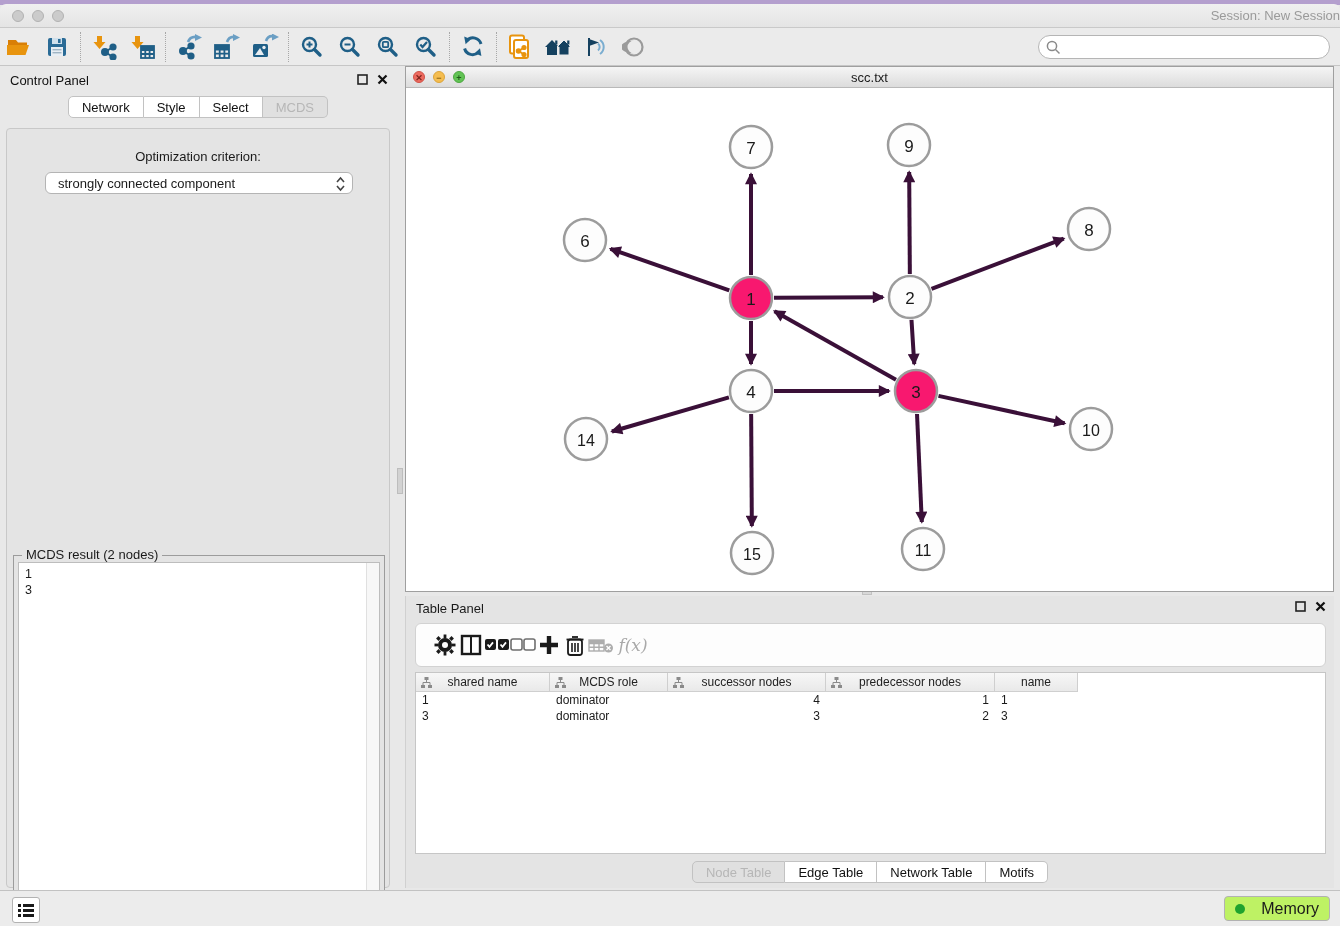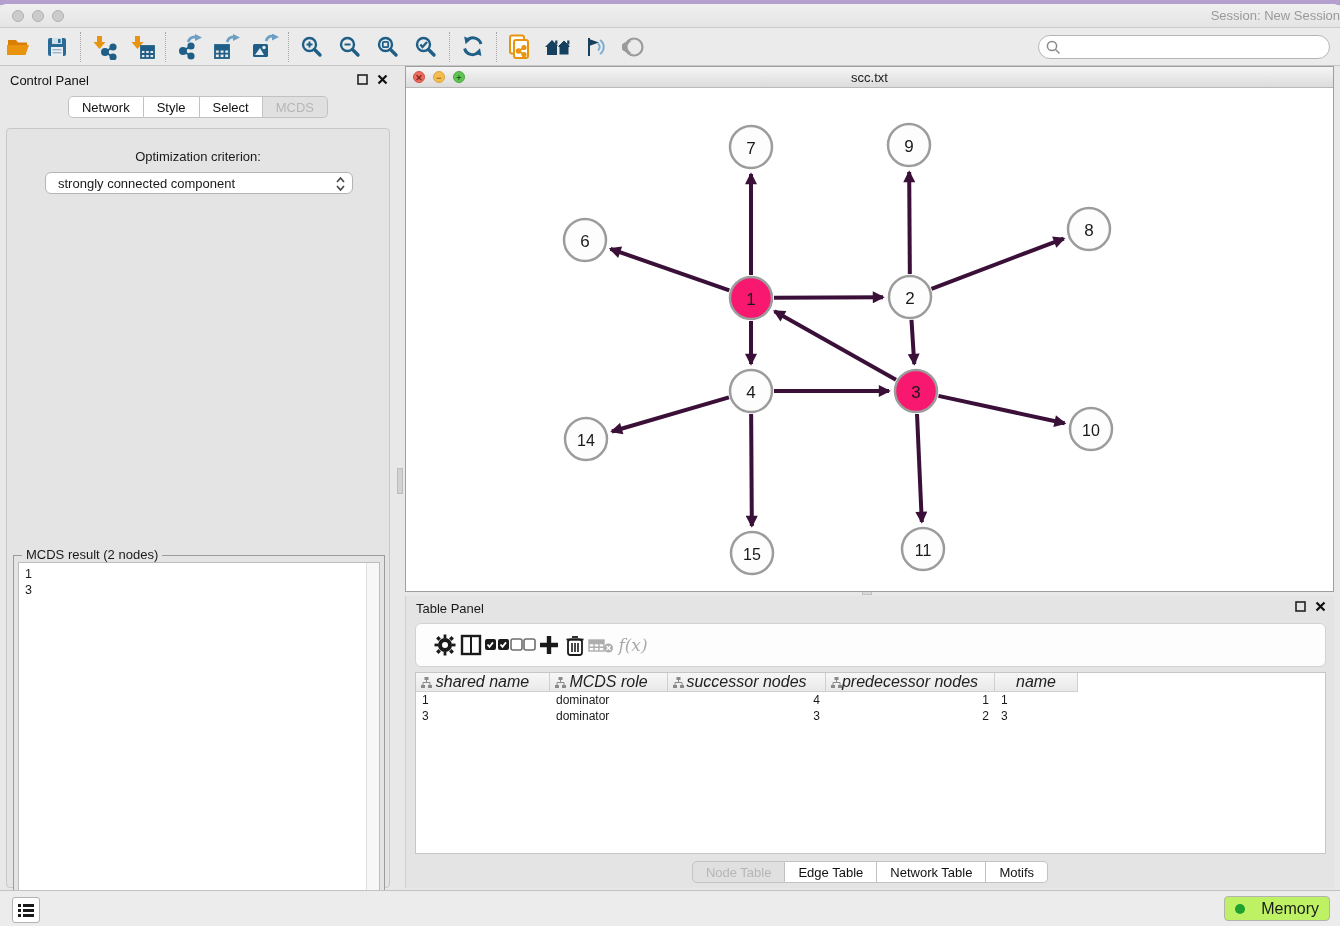--- a/index.html
+++ b/index.html
@@ -61,21 +61,21 @@
 
   
   .table-panel { position:absolute; left:405px; top:596px; width:929px; height:292px; background:#e4e4e4; border-left:1px solid #d0d0d0; }
   .tp-header { position:absolute; left:0; top:0; width:100%; height:24px; }
   .tp-header .ph-title { position:absolute; left:10px; top:5px; }
   .tp-toolbar { position:absolute; left:9px; top:27px; width:911px; height:44px; background:#fdfdfd; border:1px solid #d2d2d2; border-radius:6px; display:flex; align-items:center; padding-left:16px; }
   .tp-tool { display:flex; align-items:center; justify-content:center; width:26px; height:30px; }
   .fx-label { font-family:"DejaVu Serif", serif; font-style:italic; font-size:17px; color:#a9a9a9; }
   .tp-table { position:absolute; left:9px; top:76px; width:911px; height:182px; background:#fff; border:1px solid #c6c6c6; overflow:hidden; }
   .thead { display:flex; height:19px; }
-  .th { position:relative; background:linear-gradient(#f7f7f7,#e9e9e9); border-right:1px solid #cfcfcf; border-bottom:1px solid #cfcfcf; font-size:16px; display:flex; align-items:center; justify-content:center; color:#222;font-style:italic; }
+  .th { position:relative; background:linear-gradient(#f7f7f7,#e9e9e9); border-right:1px solid #cfcfcf; border-bottom:1px solid #cfcfcf; font-size:12px; display:flex; align-items:center; justify-content:center; color:#222; }
   .th .tree-ico { position:absolute; left:5px; top:4px; }
   .trow { display:flex; height:16px; font-size:12px; }
   .td { padding:1px 6px 0 6px; white-space:nowrap; overflow:hidden; }
   .tp-tabs { position:absolute; left:0; top:265px; width:100%; display:flex; justify-content:center; }
 
   
   .statusbar { position:absolute; left:0; top:890px; width:100%; height:36px; background:#ececec; border-top:1px solid #c2c2c2; }
   .list-btn { position:absolute; left:12px; top:6px; width:28px; height:26px; background:#fff; border:1px solid #b2b2b2; border-radius:3px; display:flex; align-items:center; justify-content:center; }
   .memory-btn { position:absolute; right:10px; top:5px; height:25px; background:#bef264; border:1px solid #b2b2b2; border-radius:4px; display:flex; align-items:center; gap:16px; padding:0 10px; font-size:16px; }
   .mem-dot { width:10px; height:10px; border-radius:50%; background:#1fa32e; }

